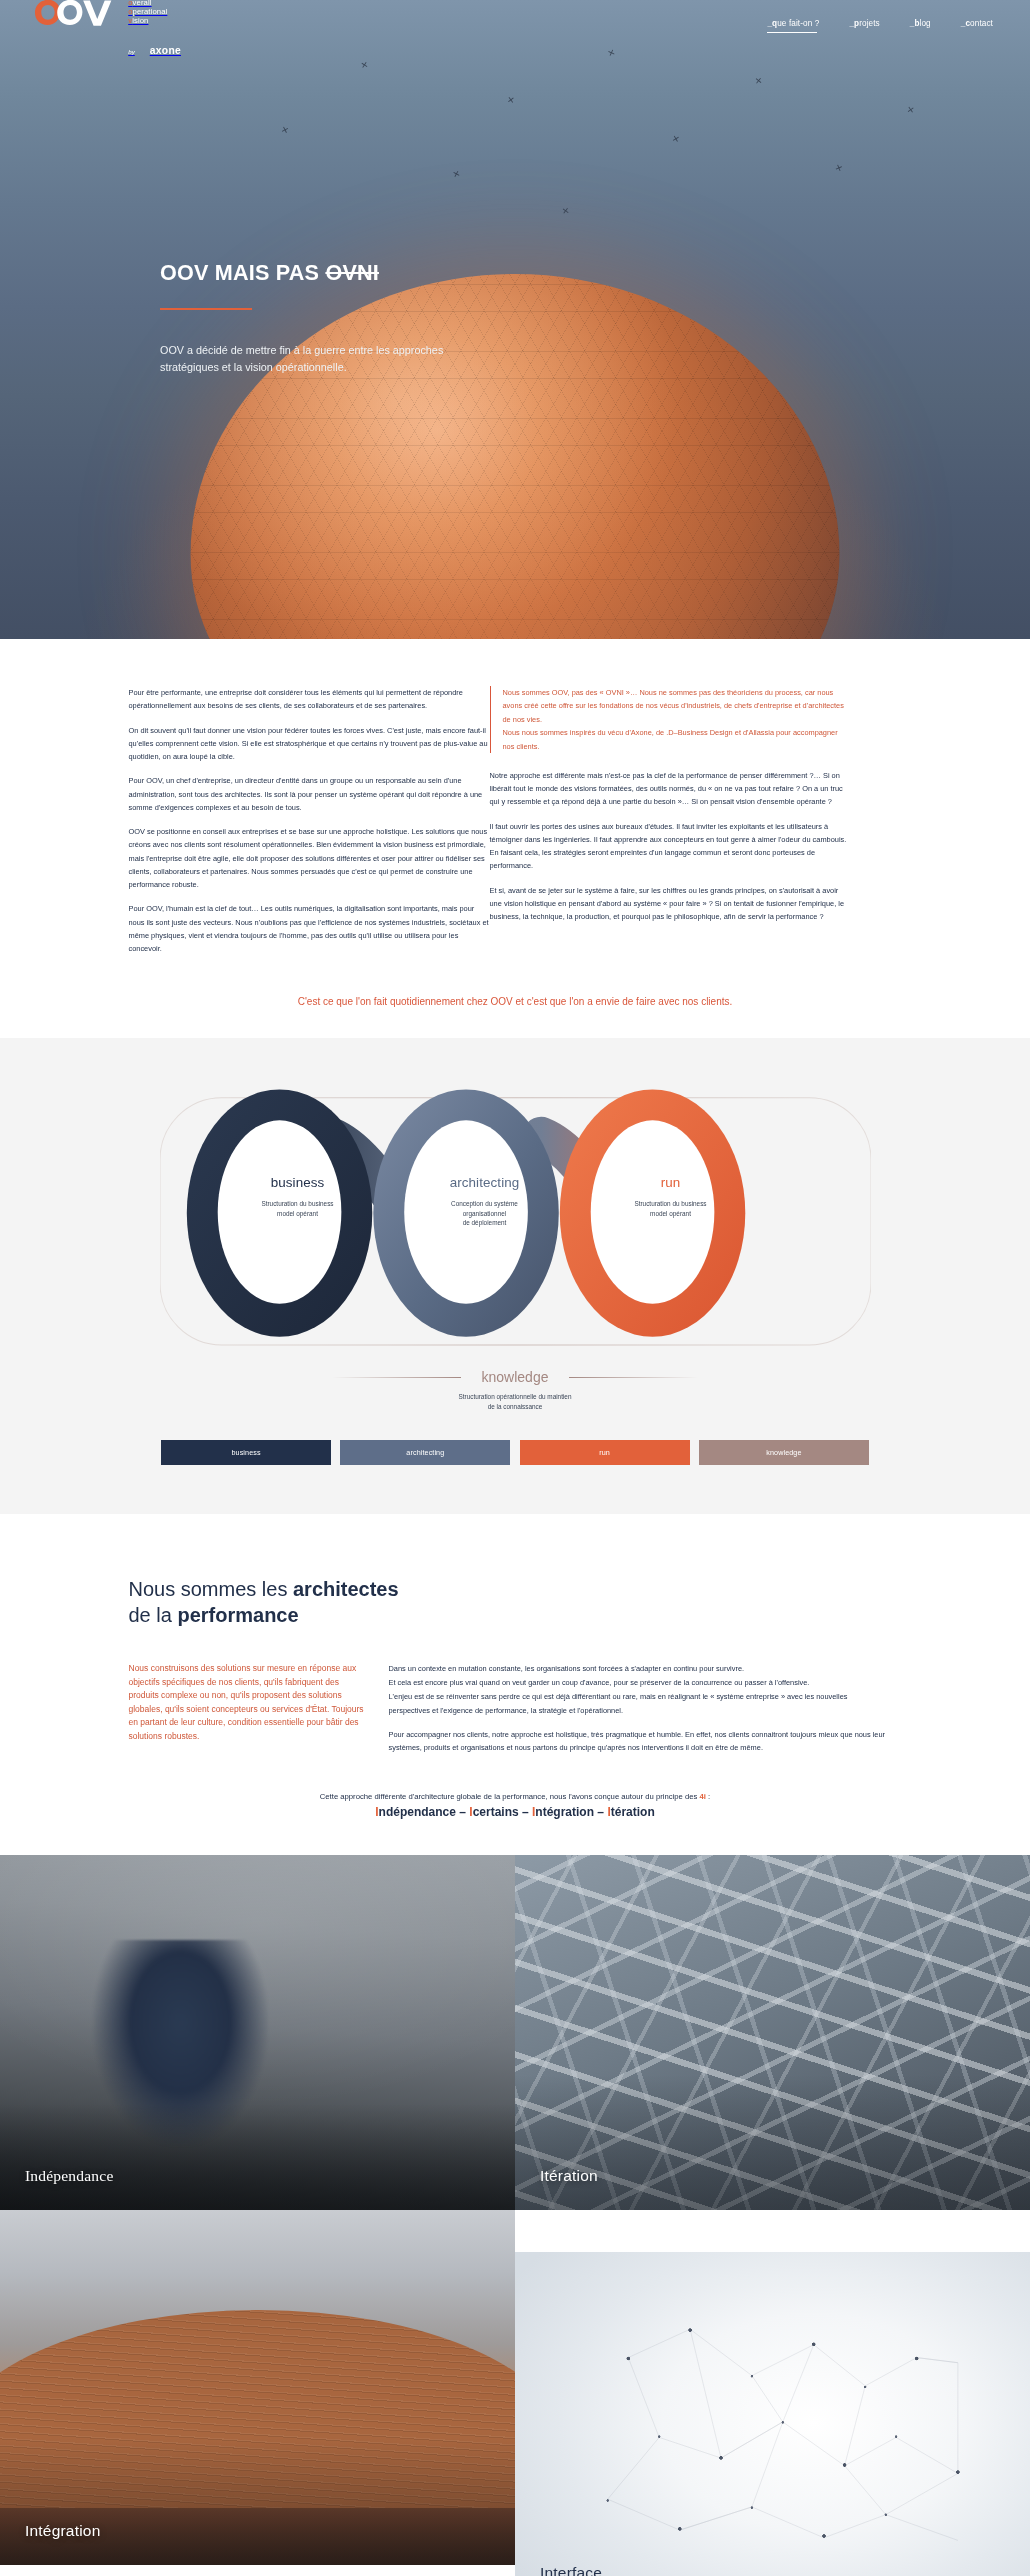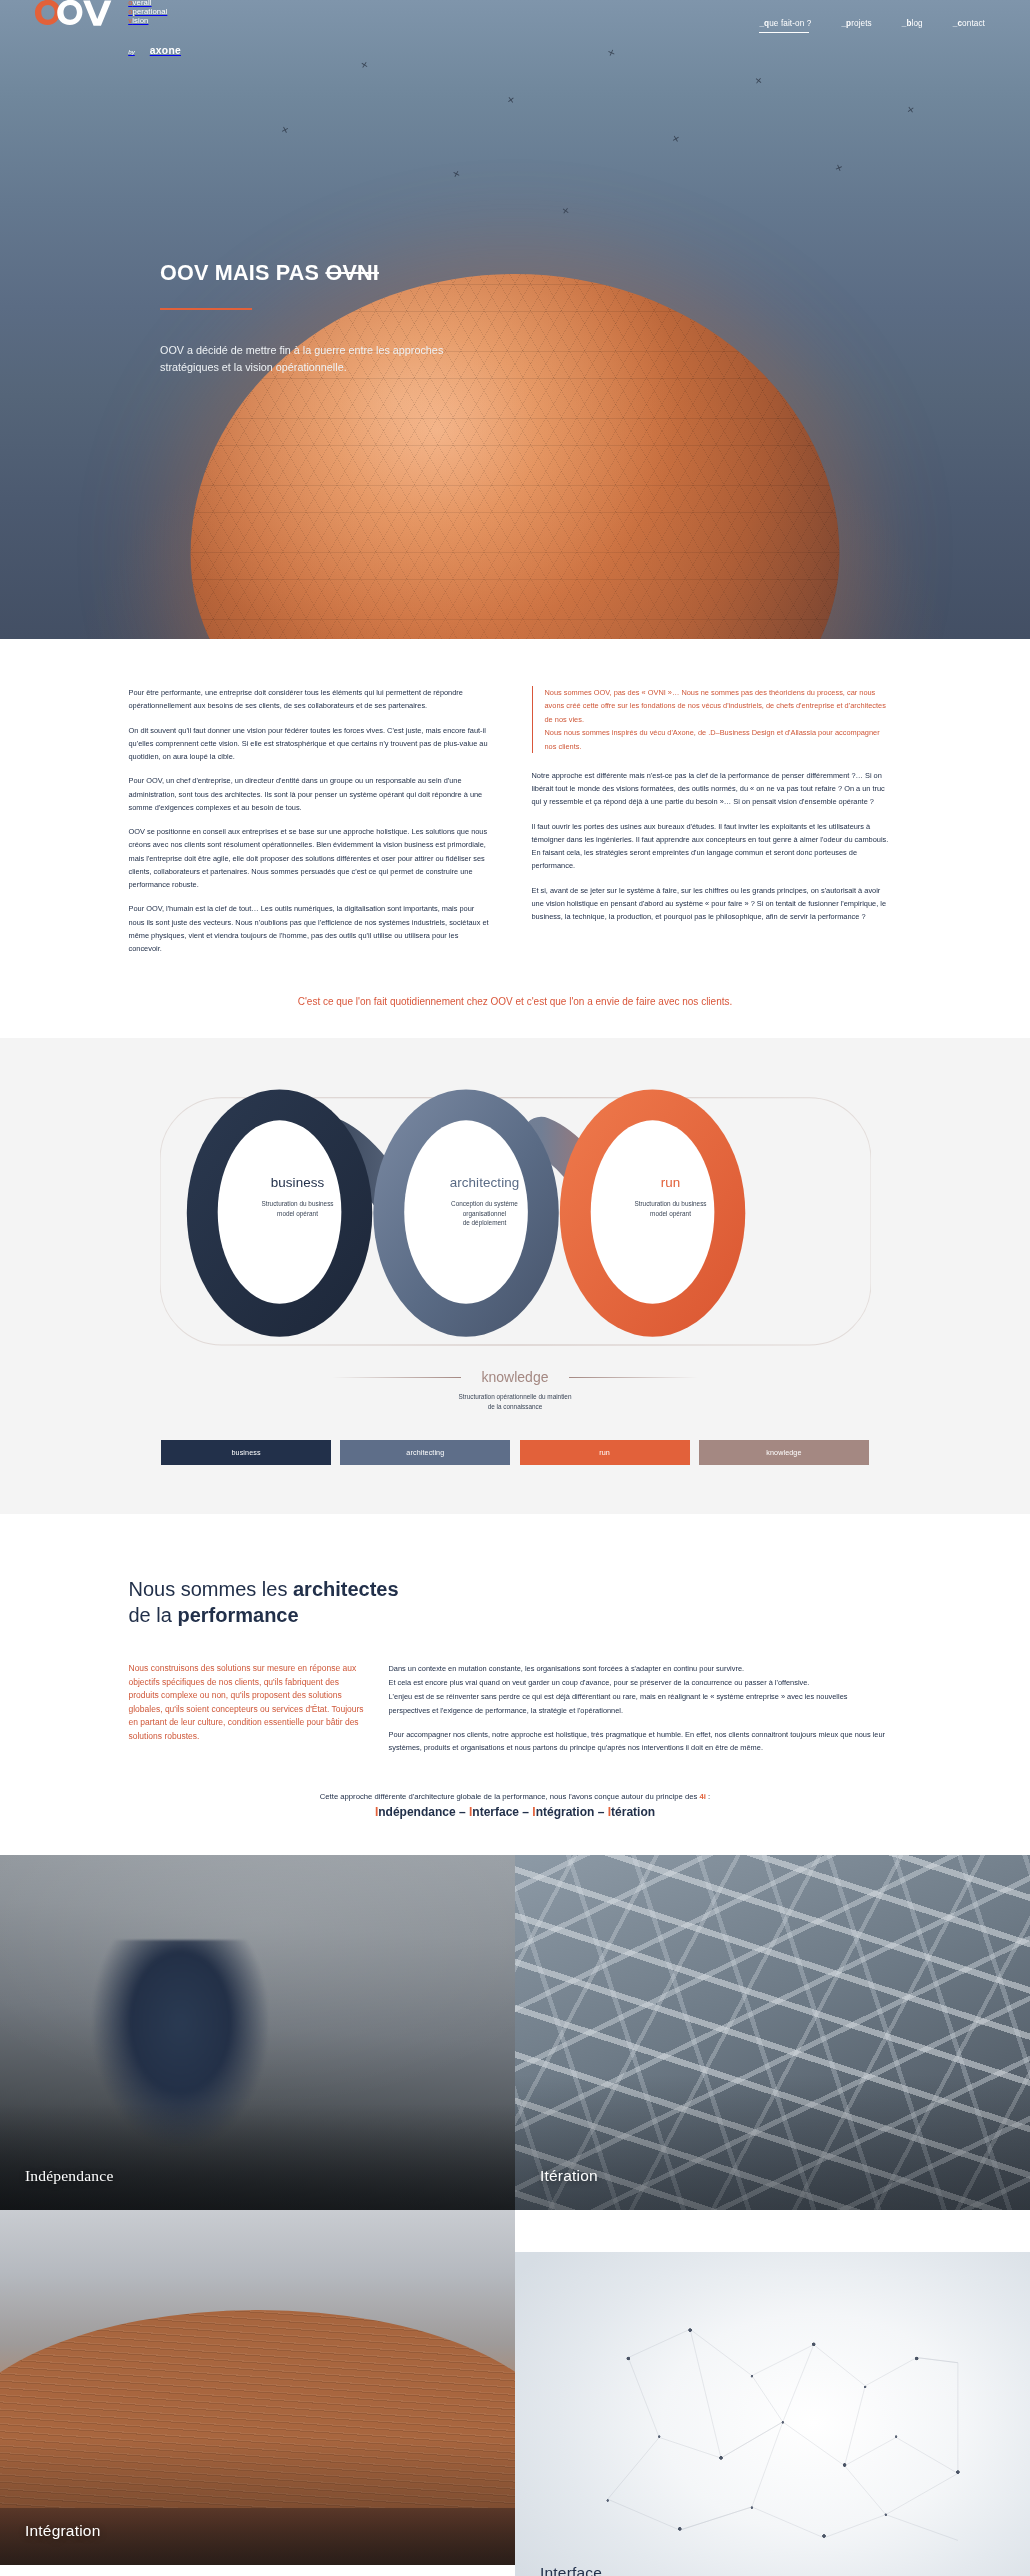--- a/index.html
+++ b/index.html
@@ -55,21 +55,21 @@
   .hero-glow{
     position:absolute;left:50%;transform:translateX(-50%);
     bottom:-103px;width:927px;height:392px;
     background:radial-gradient(ellipse at 50% 100%, rgba(226,130,82,.35) 0%, rgba(226,130,82,.10) 45%, rgba(226,130,82,0) 70%);
     pointer-events:none;
   }
   .bird{position:absolute;color:#2a3342;font-size:8.8px;opacity:.78;line-height:1;user-select:none;}
 
   
   .topbar {
-    position:absolute;top:0;left:0;right:8px;height:52px;
+    position:absolute;top:0;left:0;right:0;height:52px;
     display:flex;align-items:center;justify-content:space-between;
     padding:0 37px 0 32px; z-index:20;
   }
   .logo { display:flex; align-items:flex-start; gap:7.2px; }
   .logo-mark { width:89px; height:32px; }
   .logo-words { display:flex; flex-direction:column; gap:0.5px; padding-top:3.1px; }
   .logo-words .lw { font-size:7.7px; letter-spacing:0.1px; line-height:1.12; color:#fff; }
   .logo-words .lw span.ac { color:#e2613a; }
   .logo-by { display:flex; align-items:baseline; gap:15px; margin-top:19px; }
   .logo-by .by { font-size:6.2px; color:#fff; font-style:italic; }
@@ -87,21 +87,21 @@
 
   .hero-copy { position:absolute; left:160px; top:260px; z-index:15; max-width:371px; }
   .hero-title { font-size:21.6px; font-weight:700; color:#fff; letter-spacing:0.2px; }
   .hero-title .struck { text-decoration:line-through; text-decoration-thickness:1.5px; }
   .hero-rule { width:92px; height:2.1px; background:#e2613a; margin:21.6px 0 0; }
   .hero-sub { margin-top:32px; font-size:10.8px; line-height:1.62; color:#eef2f5; font-weight:300; max-width:330px; }
 
   
   .sec-text { background:#fff; padding:47px 0 25px; }
   .wrap { width:773px; margin:0 auto; }
-  .twocol { display:flex; gap:42px; align-items:flex-start; }
+  .twocol { display:flex; align-items:flex-start; }
   .col-l { width:361px; }
   .col-r { width:361px; }
   .p-dark { font-size:7.4px; line-height:1.78; color:#22304a; margin-bottom:11.3px; font-weight:400; }
   .orange-block {
     border-left:1.5px solid #d9563a; padding-left:12px; margin-bottom:15.5px;
   }
   .p-orange { font-size:7.4px; line-height:1.82; color:#cf5738; }
   .tagline {
     text-align:center; color:#d9563a; font-size:10px; margin-top:30px; padding-bottom:5.2px;
   }
@@ -421,21 +421,21 @@
           <p style="white-space:pre-line">Dans un contexte en mutation constante, les organisations sont forcées à s'adapter en continu pour survivre.
 Et cela est encore plus vrai quand on veut garder un coup d'avance, pour se préserver de la concurrence ou passer à l'offensive.
 L'enjeu est de se réinventer sans perdre ce qui est déjà différentiant ou rare, mais en réalignant le « système entreprise » avec les nouvelles perspectives et l'exigence de performance, la stratégie et l'opérationnel.</p>
           <p>Pour accompagner nos clients, notre approche est holistique, très pragmatique et humble. En effet, nos clients connaitront toujours mieux que nous leur systèmes, produits et organisations et nous partons du principe qu'après nos interventions il doit en être de même.</p>
         </div>
       </div>
 
       <div class="four-i">
         <div class="l1"><span>Cette approche différente d'architecture globale de la performance, nous l'avons conçue autour du principe des </span><span class="hl">4i</span><span> :</span></div>
         <div class="l2">
-          <span><span class="i">I</span><span>ndépendance</span></span><span> – </span><span><span class="i">I</span><span>nterface</span></span><span> – </span><span><span class="i">I</span><span>ntégration</span></span><span> – </span><span><span class="i">I</span><span>tération</span></span>
+          <span><span class="i">I</span><span>ndépendance</span></span><span> – </span><span><span class="i">I</span><span>certains</span></span><span> – </span><span><span class="i">I</span><span>ntégration</span></span><span> – </span><span><span class="i">I</span><span>tération</span></span>
         </div>
       </div>
     </div>
   </section>
 
   <section class="tiles">
     <div class="tile dark t-independance">
       <span class="cap">Indépendance</span>
     </div>
     <div class="tile dark t-iteration">

